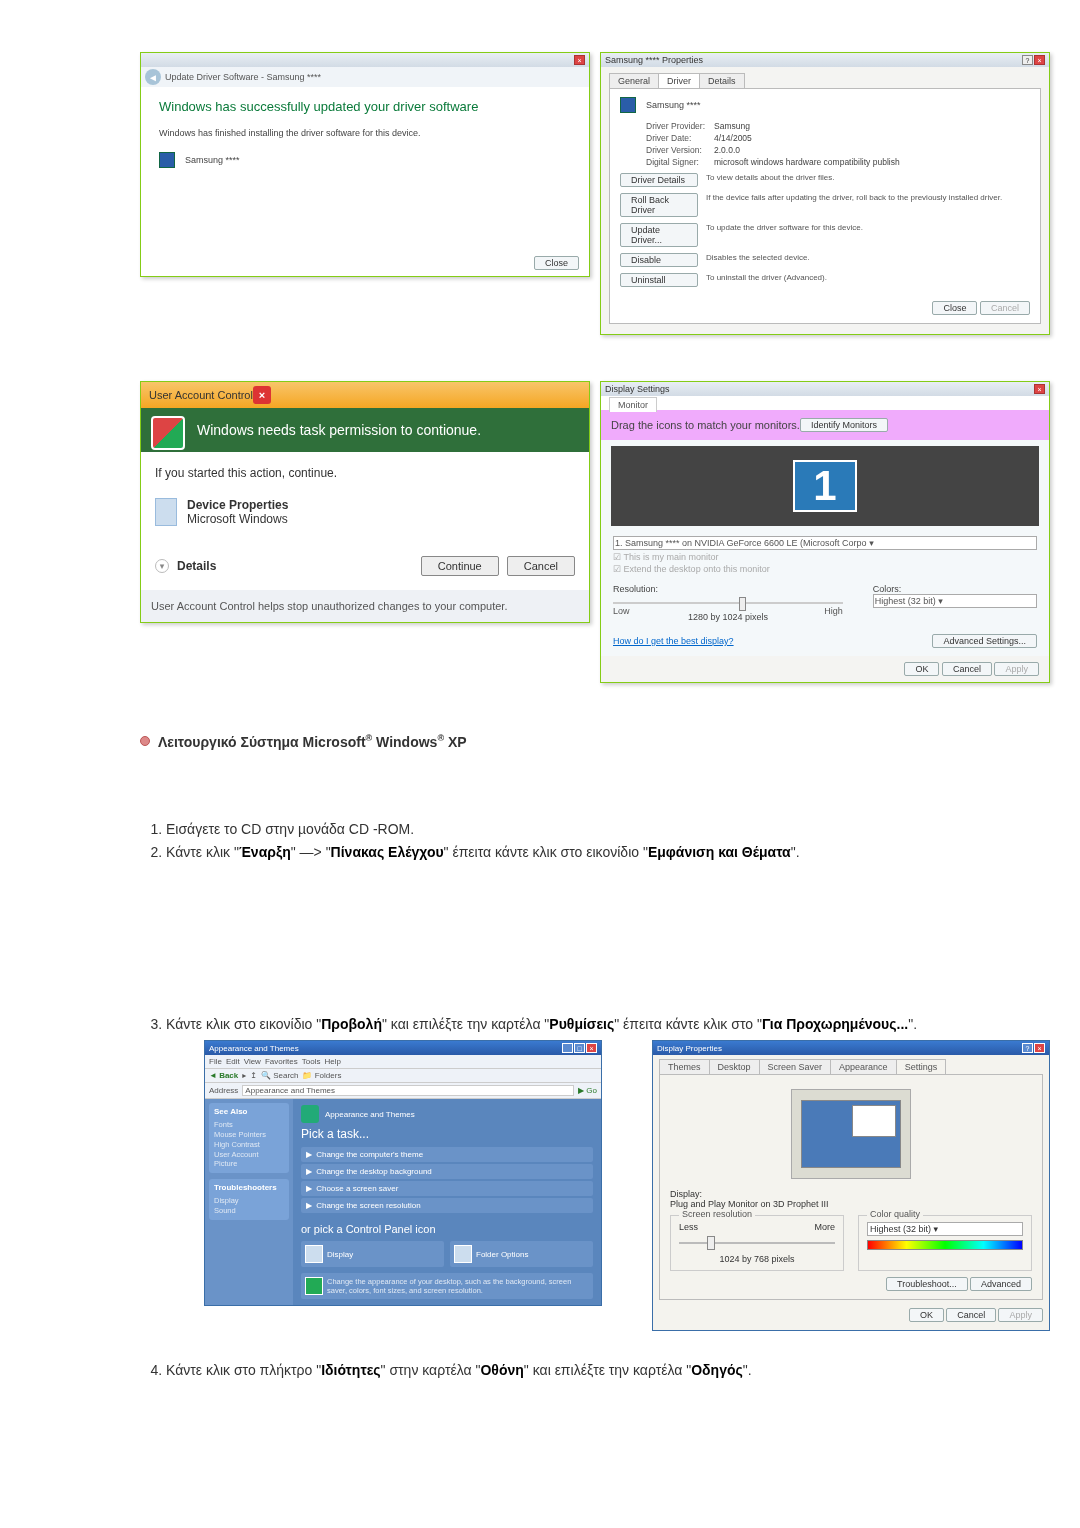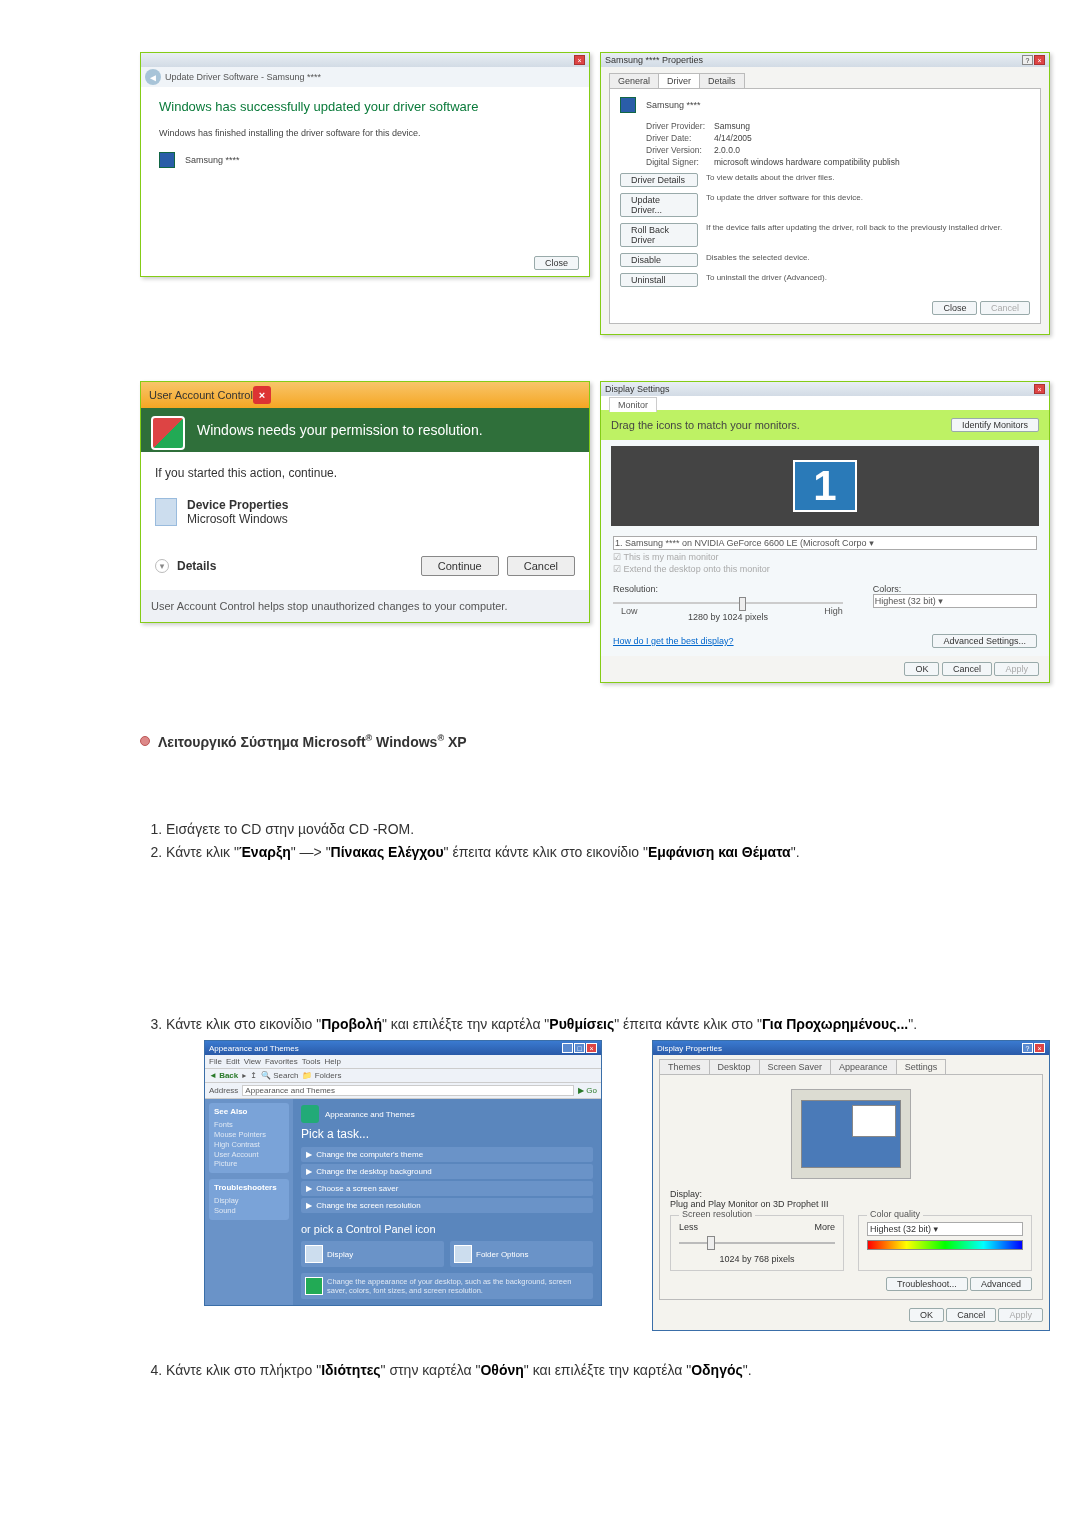--- a/index.html
+++ b/index.html
@@ -67,21 +67,21 @@
   .uac .body { background:#fff; padding:14px; font-size:12px; color:#333; }
   .uac .body .heading { margin-bottom:18px; }
   .uac .detail-row { display:flex; align-items:center; gap:10px; margin-bottom:30px; }
   .uac .detail-row .dicon { width:22px; height:28px; background:#cde; border:1px solid #9bd; }
   .uac .btn-row { display:flex; align-items:center; gap:8px; }
   .uac .btn { padding:3px 16px; border:1px solid #888; background:#eee; font-size:11px; border-radius:2px; }
   .uac .btn-row .d-expand { width:14px; height:14px; border:1px solid #bbb; border-radius:50%; display:inline-flex; align-items:center; justify-content:center; font-size:9px; color:#888; }
   .uac .foot { background:#eef1f5; padding:10px; font-size:11px; color:#555; }
 
   
-  .ds .top { padding:8px 10px; font-size:11px; background:#bef264; display:flex; justify-content:space-between; align-items:center; }
+  .ds .top { padding:8px 10px; font-size:11px; background:#f0abfc; display:flex; justify-content:flex-start; align-items:center; }
   .ds .tabs2 { padding:4px 8px 0; background:#fff; }
   .ds .tabs2 .tab { background:#fff; border-color:#ccc; color:#555; }
   .ds .arena { background:#444; height:80px; margin:6px 10px; display:flex; align-items:center; justify-content:center; }
   .ds .mon { background:#2a7ab8; color:#fff; font-size:42px; font-weight:bold; padding:0 18px; border:2px solid #fff; }
   .ds .sec { padding:4px 12px; font-size:10px; color:#555; }
   .ds select, .ds .fakeselect { width:100%; font-size:9px; padding:1px; border:1px solid #aaa; background:#fff; color:#555; }
   .ds .chk { font-size:9px; color:#aaa; margin:2px 0; }
   .ds .res-row { display:flex; gap:30px; padding:4px 12px; }
   .ds .res-col { flex:1.4; }
   .ds .col-col { flex:1; }
@@ -215,26 +215,26 @@
               <div class="kv-row">
                   <span class="k">Digital Signer:</span>
                   <span>microsoft windows hardware compatibility publish</span>
                 </div>
             </div>
             <div class="btn-col">
                 <span class="win-btn">Driver Details</span>
                 <span class="desc">To view details about the driver files.</span>
               </div>
             <div class="btn-col">
+                <span class="win-btn">Roll Back Driver</span>
+                <span class="desc">If the device fails after updating the driver, roll back to the previously installed driver.</span>
+              </div>
+            <div class="btn-col">
                 <span class="win-btn">Update Driver...</span>
                 <span class="desc">To update the driver software for this device.</span>
-              </div>
-            <div class="btn-col">
-                <span class="win-btn">Roll Back Driver</span>
-                <span class="desc">If the device fails after updating the driver, roll back to the previously installed driver.</span>
               </div>
             <div class="btn-col">
                 <span class="win-btn">Disable</span>
                 <span class="desc">Disables the selected device.</span>
               </div>
             <div class="btn-col">
                 <span class="win-btn">Uninstall</span>
                 <span class="desc">To uninstall the driver (Advanced).</span>
               </div>
             <div class="dlg-foot">
@@ -249,21 +249,21 @@
 
   <div class="img-row">
     <div>
       <div class="win-frame uac">
         <div class="title">
           <span>User Account Control</span>
           <span class="close">×</span>
         </div>
         <div class="banner">
           <span class="shield"></span>
-          <span>Windows needs your permission to resolution.</span>
+          <span>Windows needs task permission to contionue.</span>
         </div>
         <div class="body">
           <div class="heading">If you started this action, continue.</div>
           <div class="detail-row">
             <span class="dicon"></span>
             <div>
               <div style="font-weight:bold">Device Properties</div>
               <div>Microsoft Windows</div>
             </div>
           </div>
@@ -297,21 +297,21 @@
         </div>
         <div class="sec">
           <div class="fakeselect"><span>1. Samsung **** on NVIDIA GeForce 6600 LE (Microsoft Corpo</span> ▾</div>
           <div class="chk">☑ <span>This is my main monitor</span></div>
           <div class="chk">☑ <span>Extend the desktop onto this monitor</span></div>
         </div>
         <div class="res-row">
           <div class="res-col">
             <div>Resolution:</div>
             <div class="slider">
-              <span class="end" style="left:8px">Low</span>
+              <span class="end" style="left:0">Low</span>
               <div class="track"></div>
                 <div class="thumb"></div>
               <span class="end" style="right:0">High</span>
             </div>
             <div style="text-align:center">1280 by 1024 pixels</div>
           </div>
           <div class="col-col">
             <div>Colors:</div>
             <div class="fakeselect"><span>Highest (32 bit)</span> ▾</div>
           </div>

